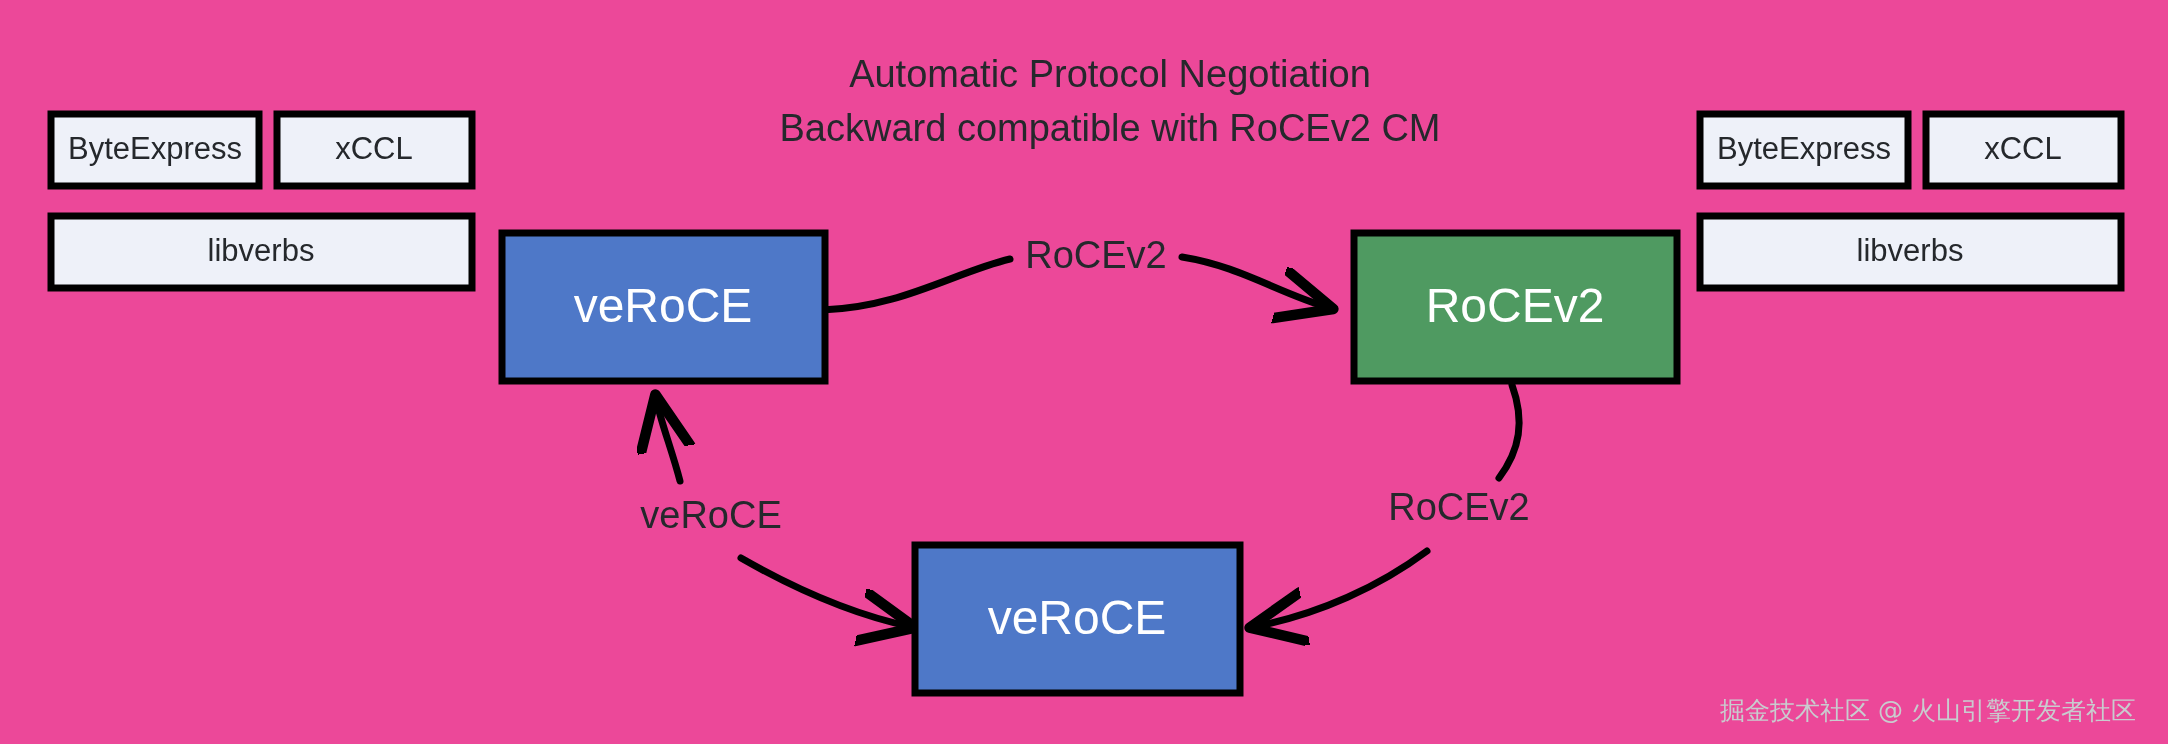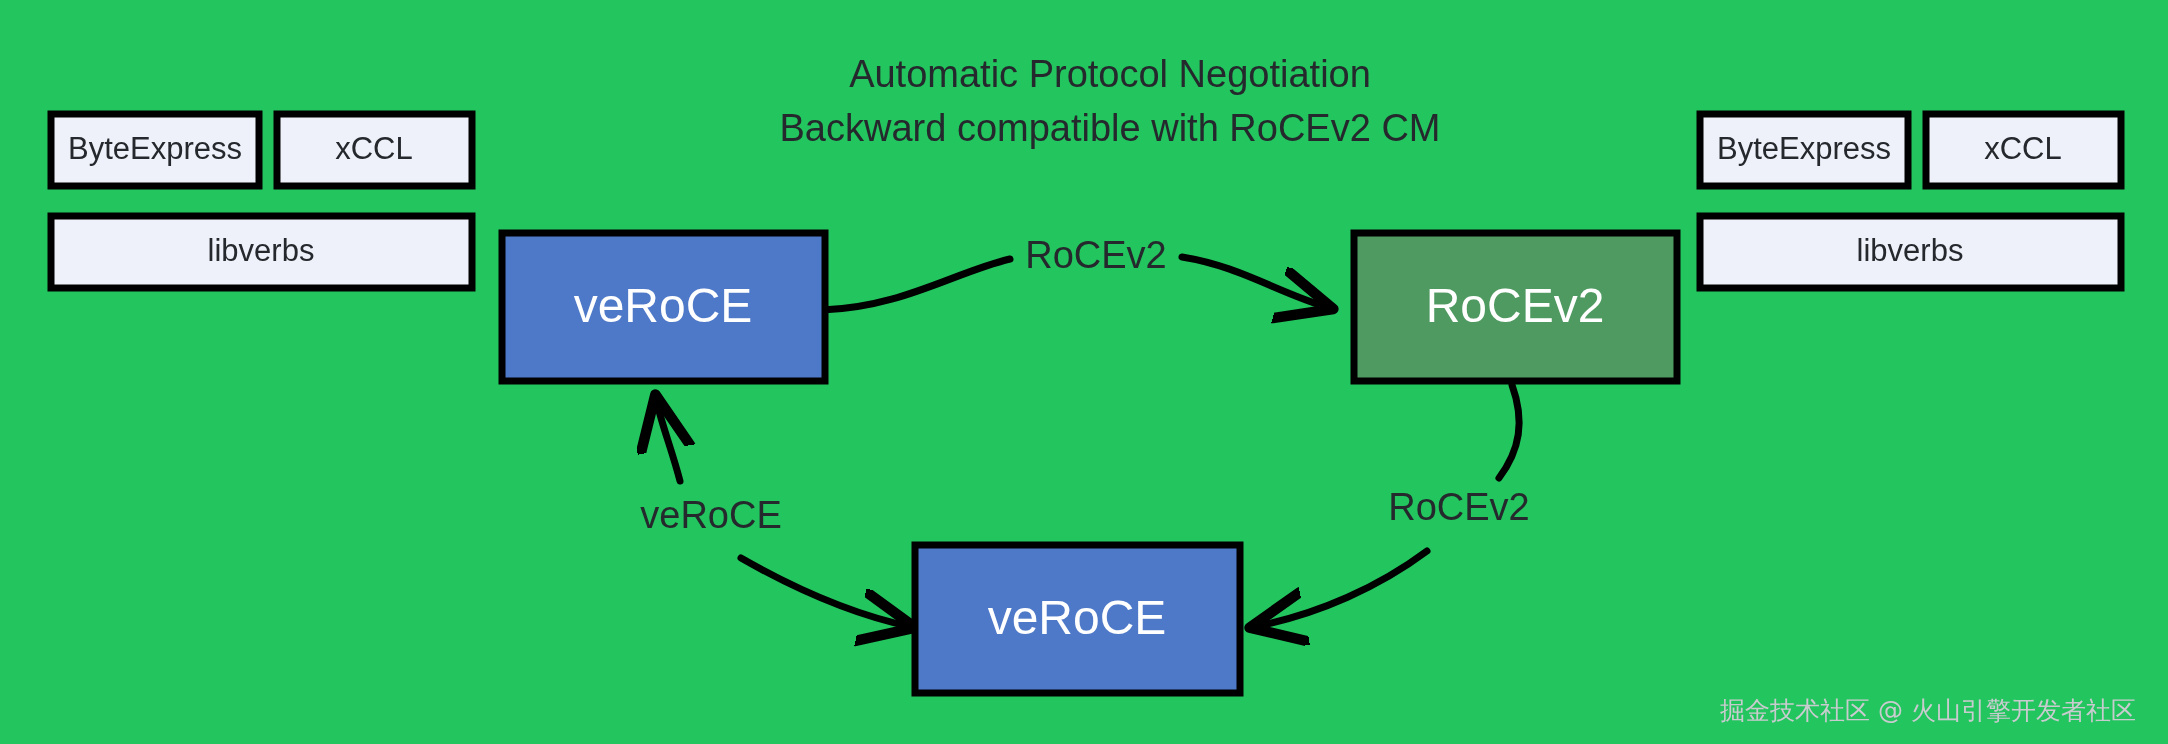--- a/index.html
+++ b/index.html
@@ -7,21 +7,21 @@
     padding: 0;
     background: #ffffff;
   }
   body {
     font-family: "Liberation Sans", sans-serif;
   }
   #canvas {
     position: relative;
     width: 2168px;
     height: 744px;
-    background: #22c55e;
+    background: #ec4899;
     overflow: hidden;
   }
   svg#diagram {
     position: absolute;
     left: 0;
     top: 0;
     width: 2168px;
     height: 744px;
   }
   .node-box {

